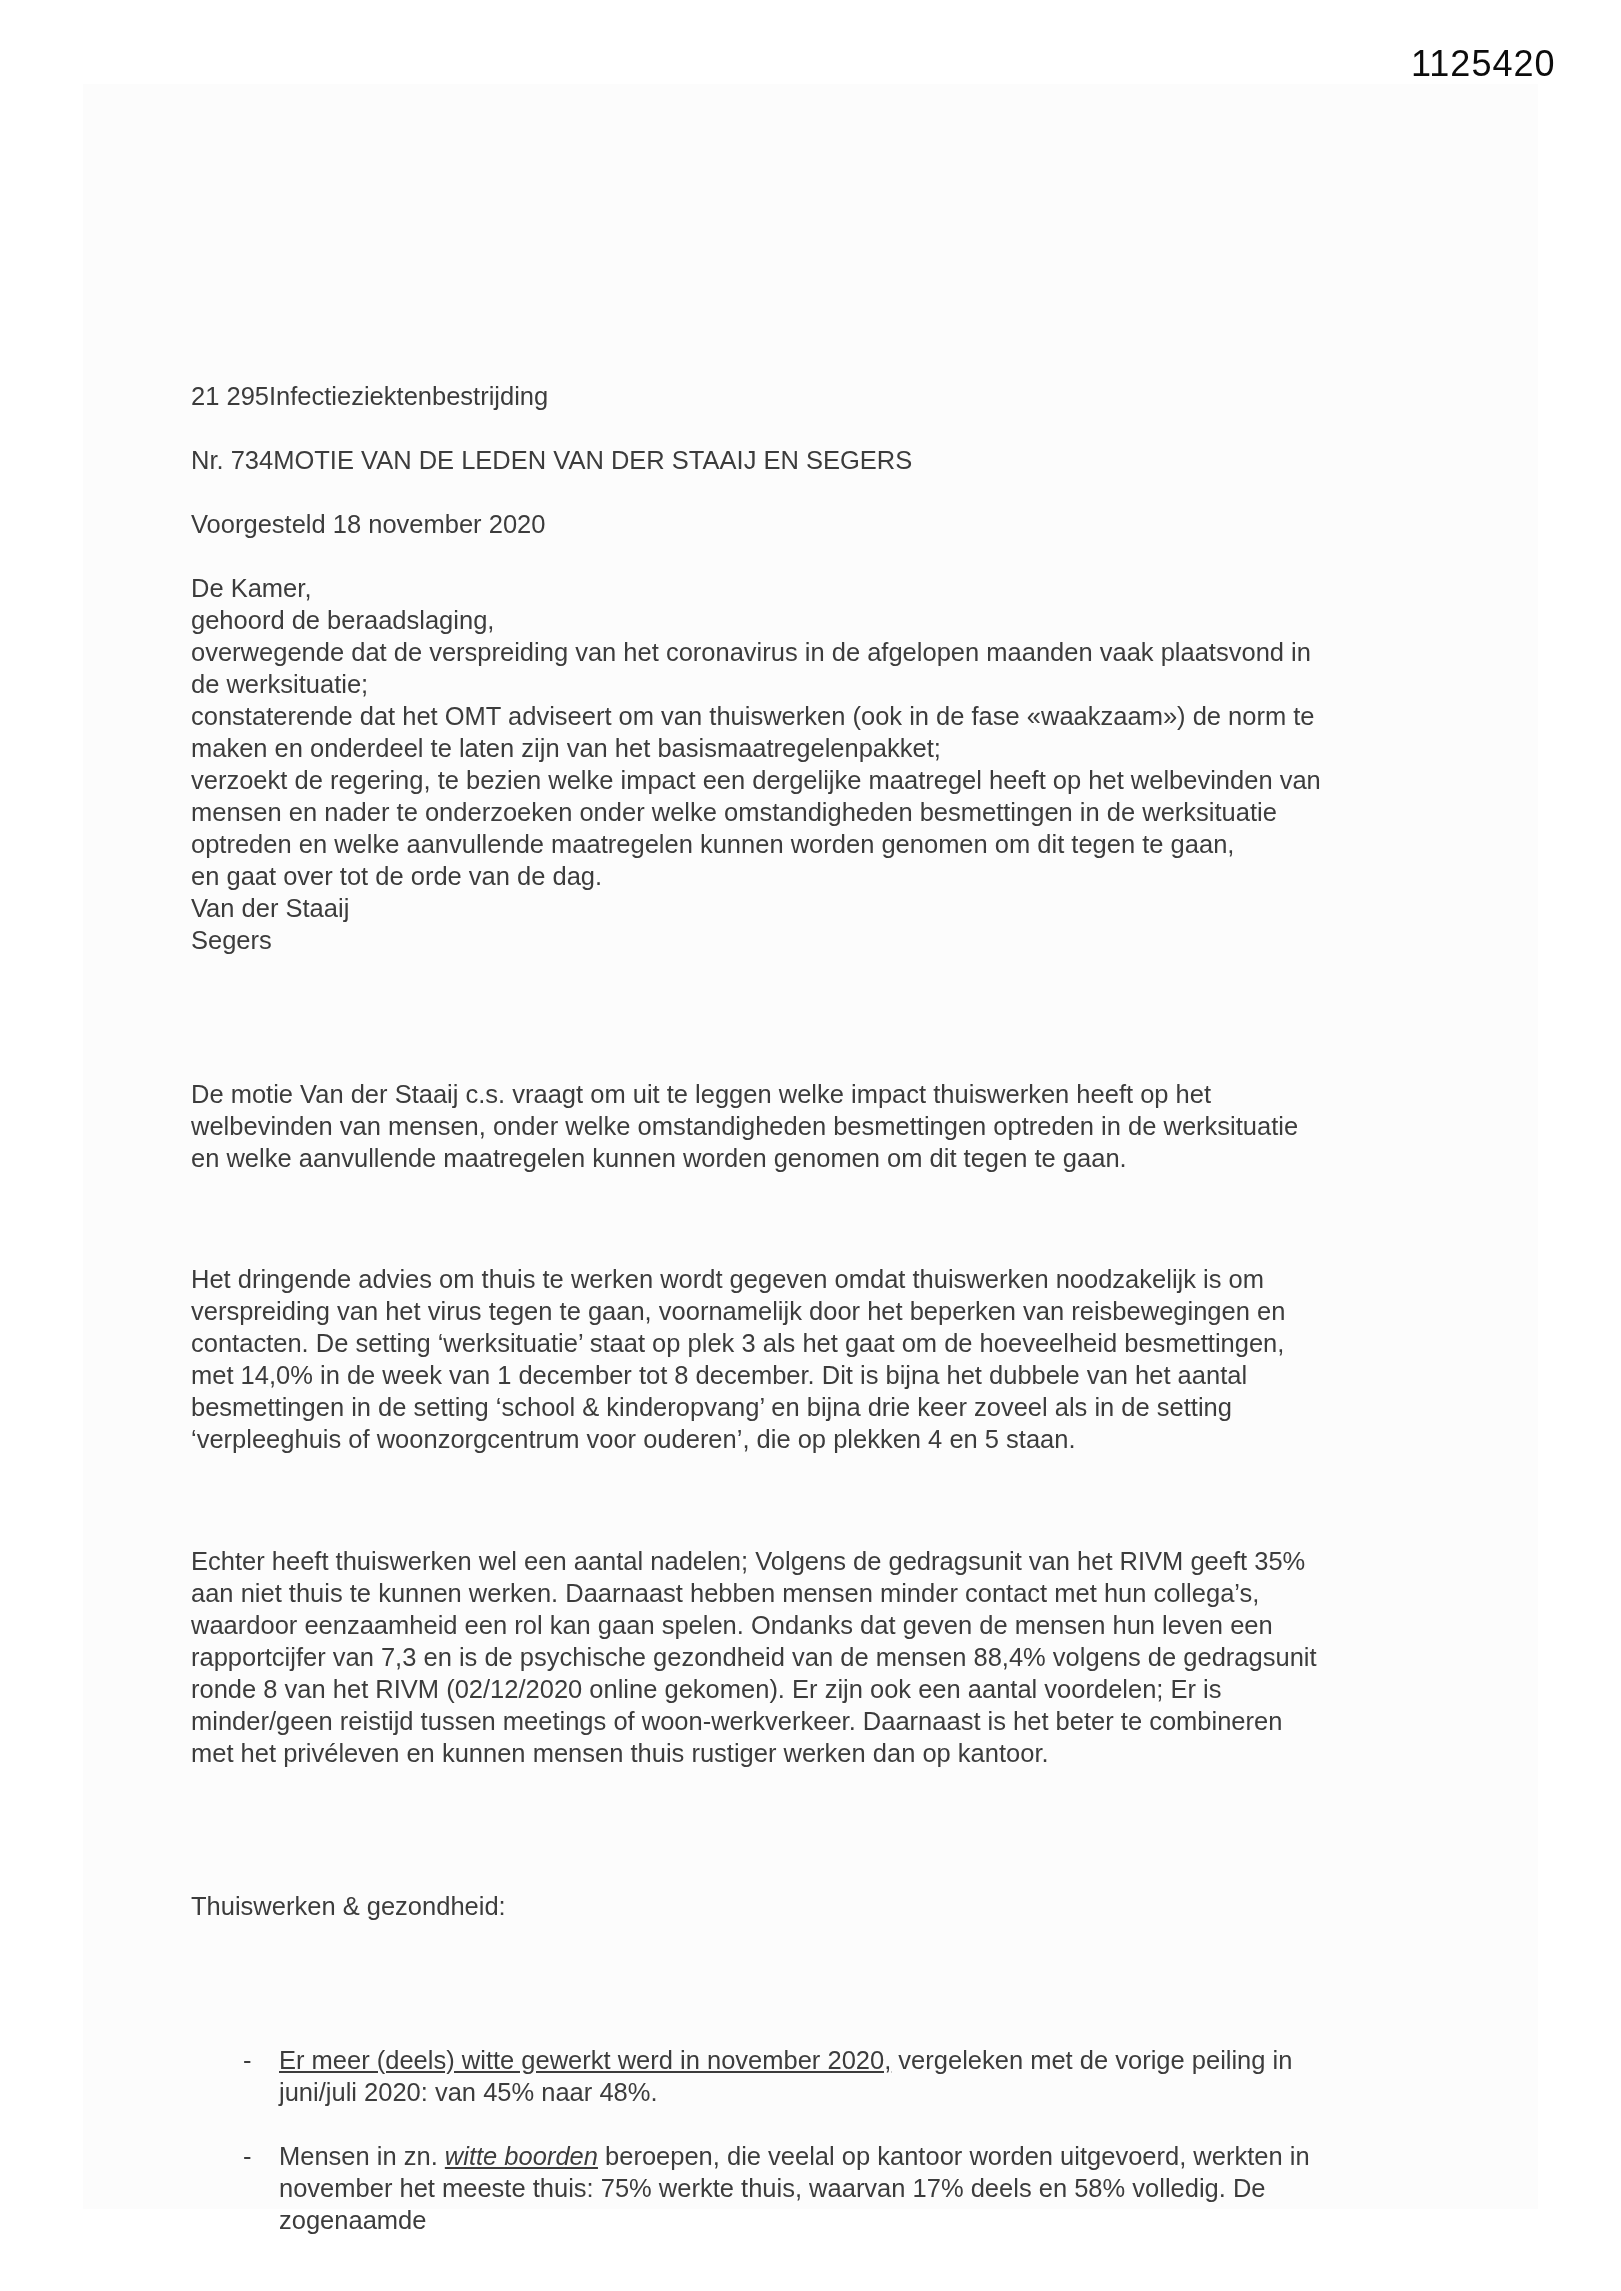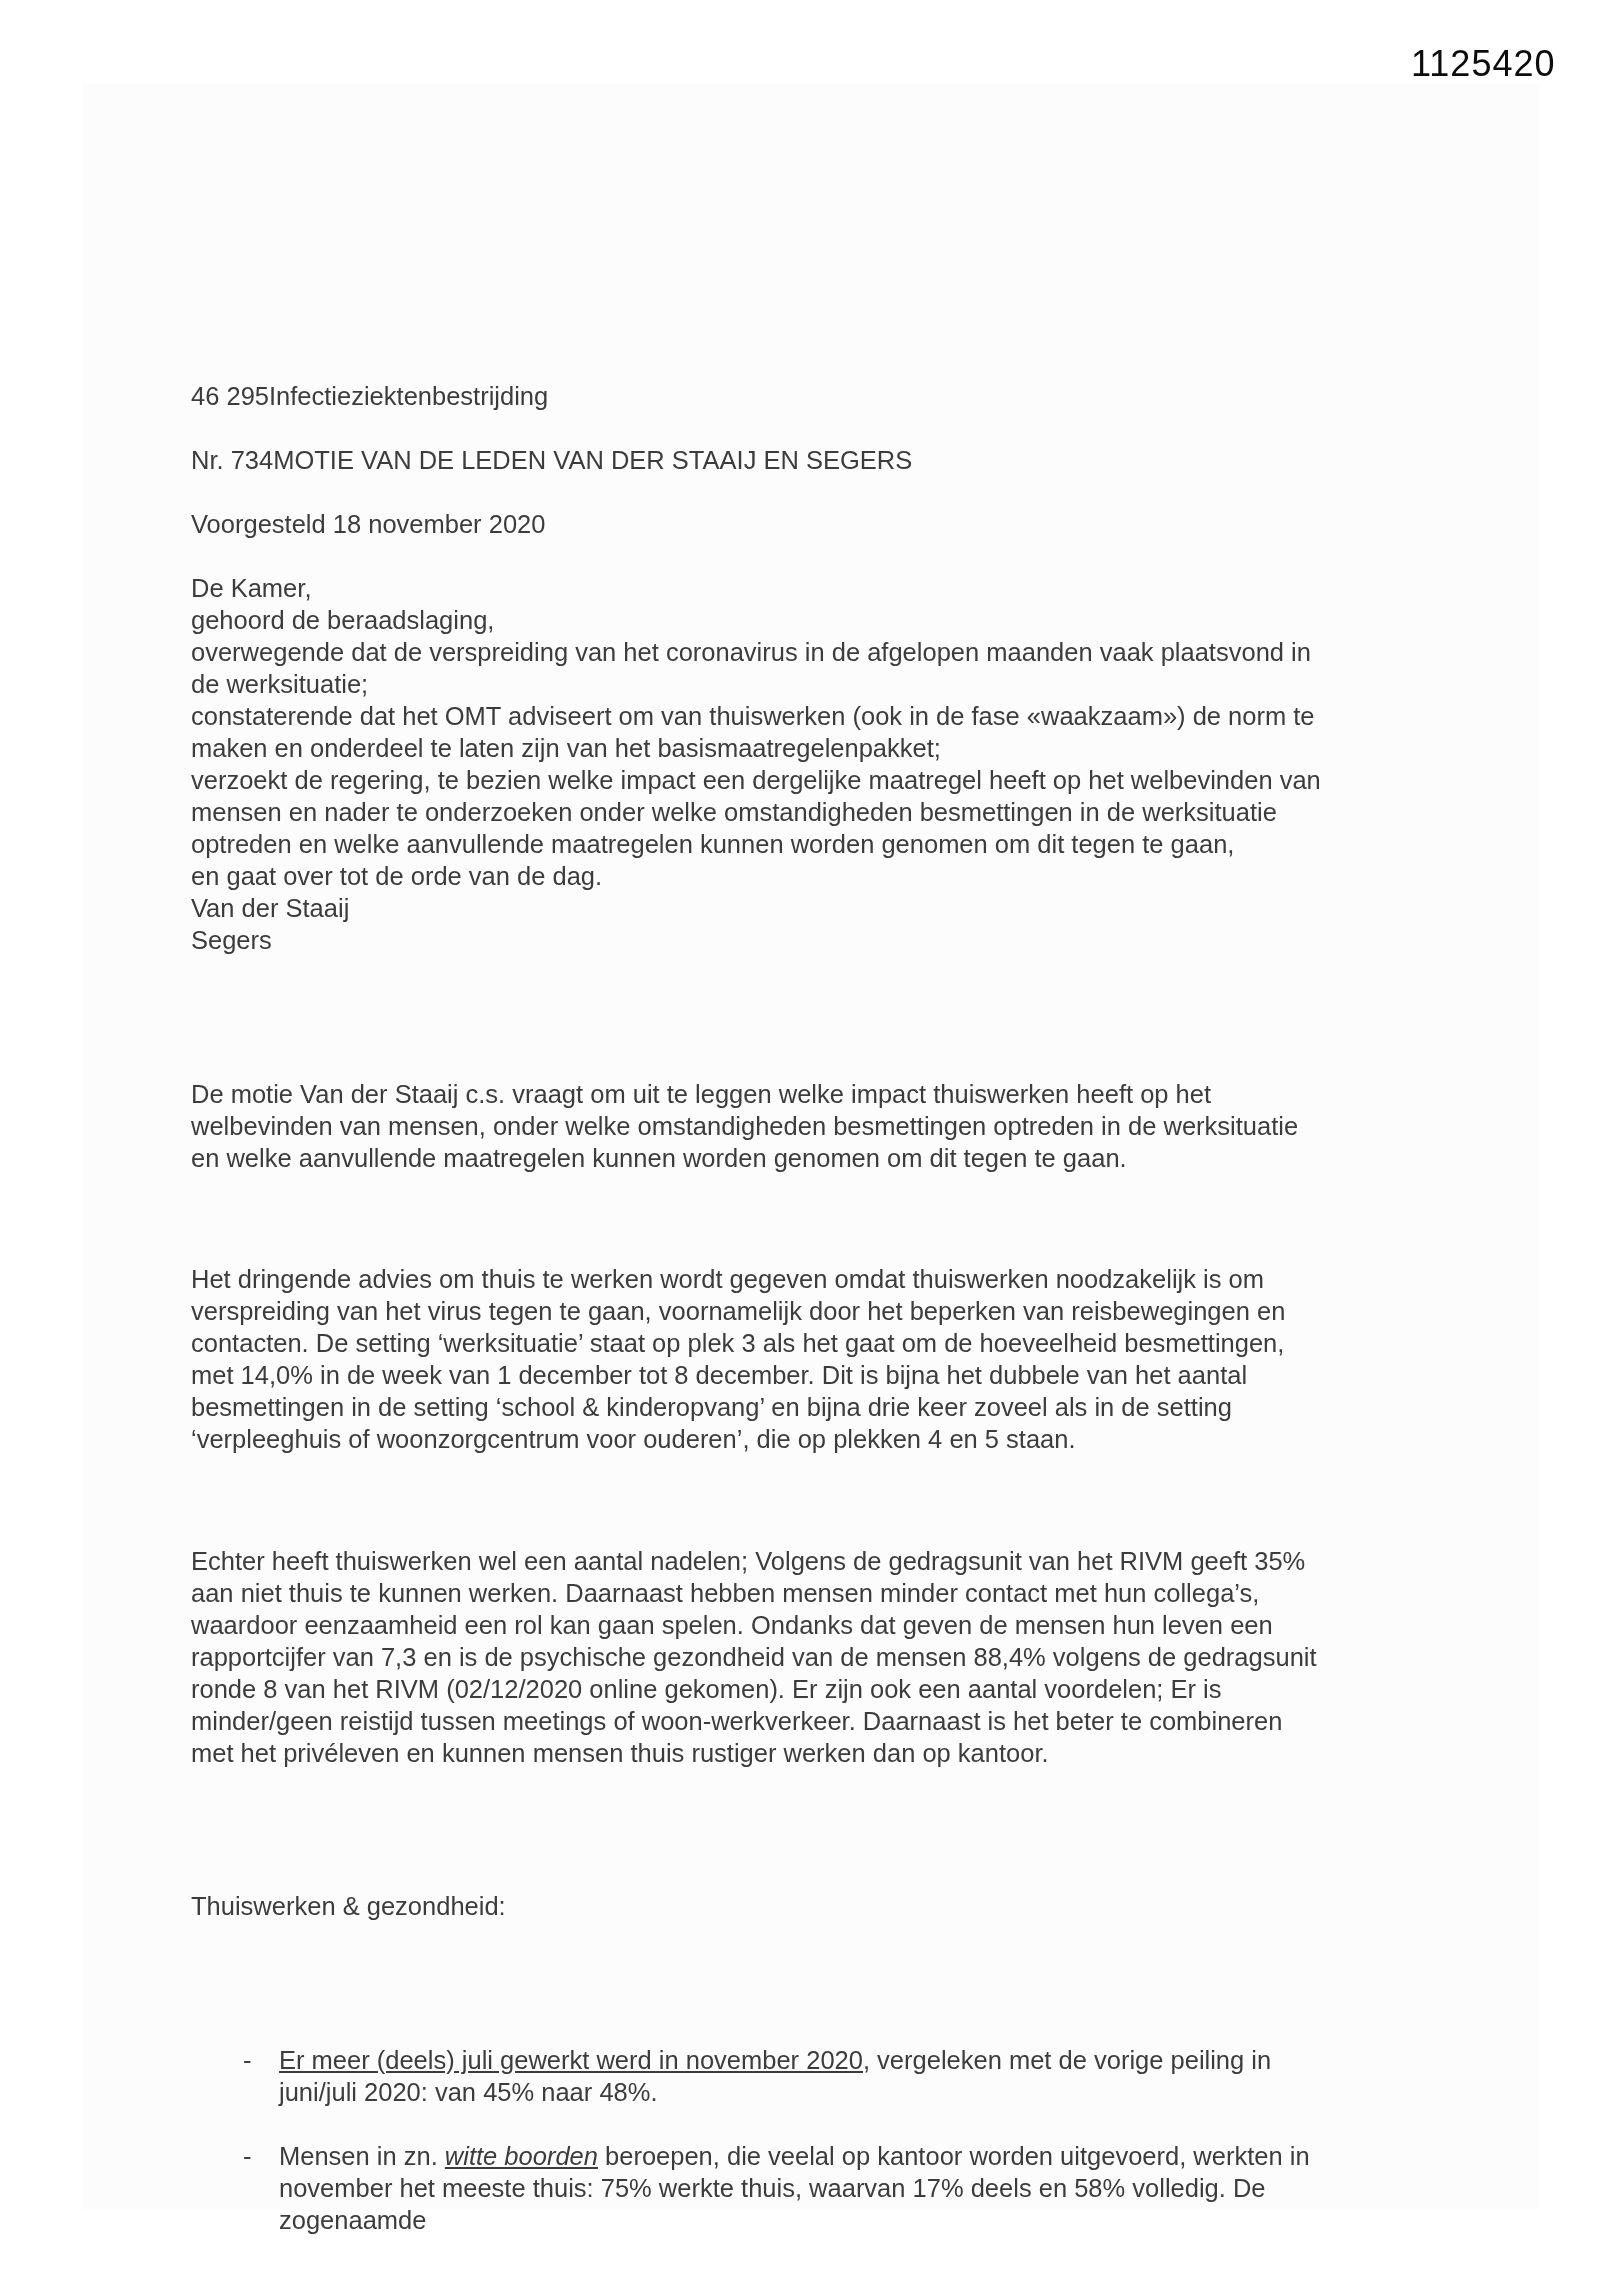--- a/index.html
+++ b/index.html
@@ -60,21 +60,21 @@
 <body>
 
 <div class="canvas">
   <div class="paper"></div>
 
   <div class="doc-number">1125420</div>
 
   <div class="content">
 
     <div class="block">
-      <div>46 295Infectieziektenbestrijding</div>
+      <div>21 295Infectieziektenbestrijding</div>
       <div>Nr. 734MOTIE VAN DE LEDEN VAN DER STAAIJ EN SEGERS</div>
       <div>Voorgesteld 18 november 2020</div>
       <div>De Kamer,
 gehoord de beraadslaging,
 overwegende dat de verspreiding van het coronavirus in de afgelopen maanden vaak plaatsvond in
 de werksituatie;
 constaterende dat het OMT adviseert om van thuiswerken (ook in de fase «waakzaam») de norm te
 maken en onderdeel te laten zijn van het basismaatregelenpakket;
 verzoekt de regering, te bezien welke impact een dergelijke maatregel heeft op het welbevinden van
 mensen en nader te onderzoeken onder welke omstandigheden besmettingen in de werksituatie
@@ -102,21 +102,21 @@
 ronde 8 van het RIVM (02/12/2020 online gekomen). Er zijn ook een aantal voordelen; Er is
 minder/geen reistijd tussen meetings of woon-werkverkeer. Daarnaast is het beter te combineren
 met het privéleven en kunnen mensen thuis rustiger werken dan op kantoor.</div>
 
 
     <div class="block">Thuiswerken &amp; gezondheid:</div>
 
     <div class="bullets">
       <div class="bullet">
         <span class="marker">-</span>
-        <div class="btext"><span class="r-underline">Er meer (deels) juli gewerkt werd in november 2020,</span><span class="r-normal"> vergeleken met de vorige peiling in
+        <div class="btext"><span class="r-underline">Er meer (deels) witte gewerkt werd in november 2020,</span><span class="r-normal"> vergeleken met de vorige peiling in
 juni/juli 2020: van 45% naar 48%.</span></div>
       </div>
       <div class="bullet">
         <span class="marker">-</span>
         <div class="btext"><span class="r-normal">Mensen in zn. </span><span class="r-italic">witte boorden</span><span class="r-normal"> beroepen, die veelal op kantoor worden uitgevoerd, werkten in
 november het meeste thuis: 75% werkte thuis, waarvan 17% deels en 58% volledig. De
 zogenaamde </span></div>
       </div>
       
       

